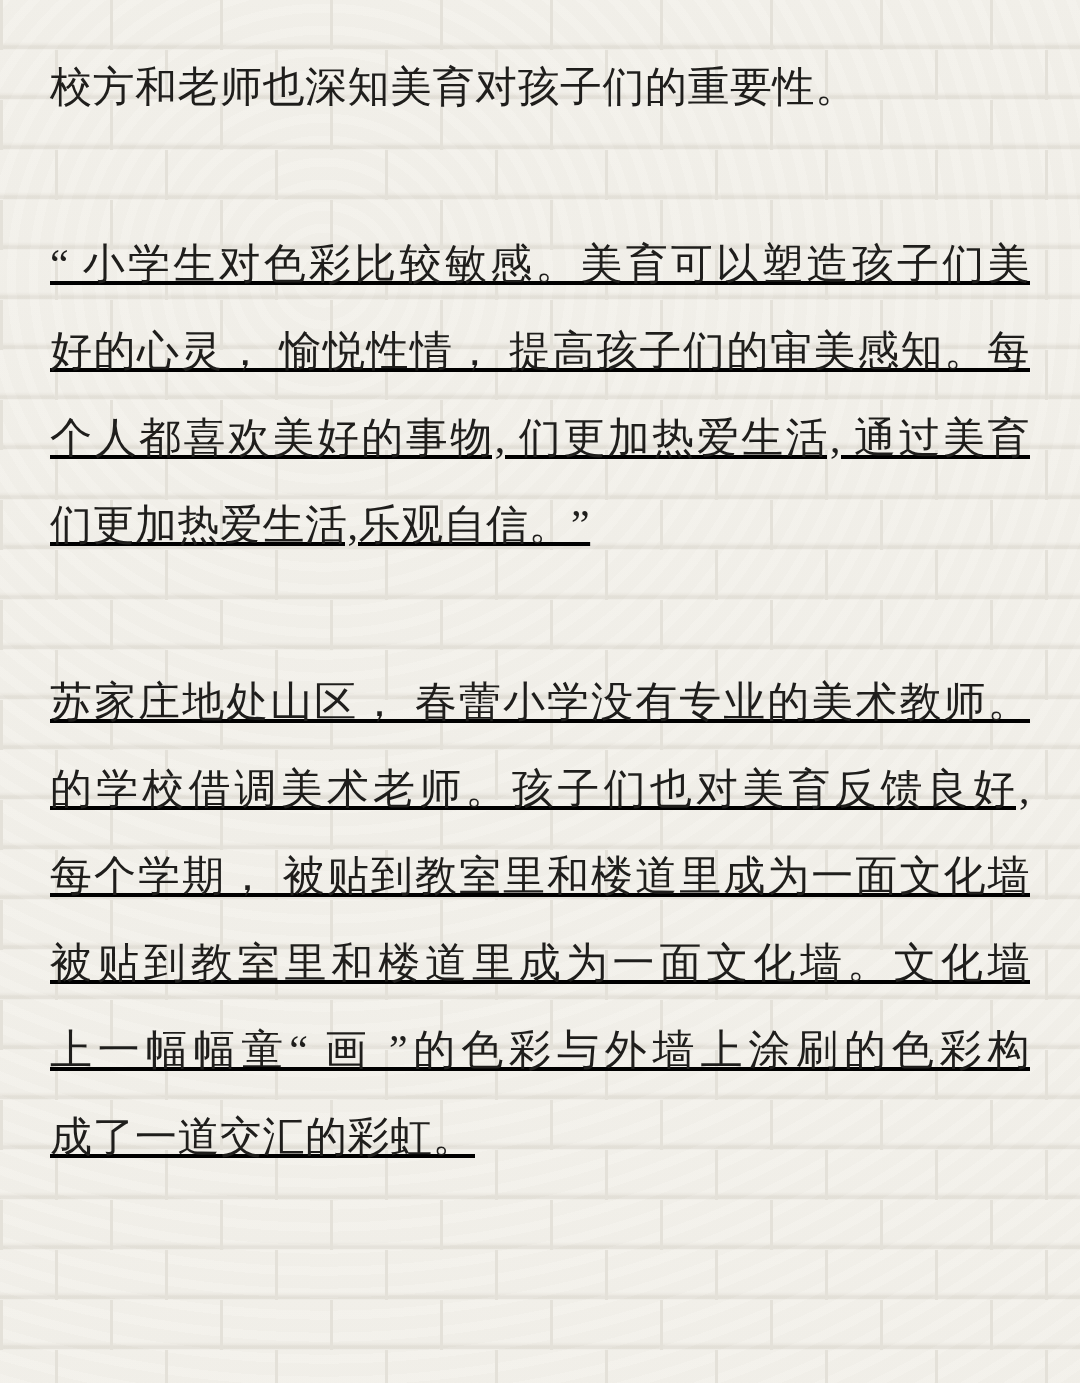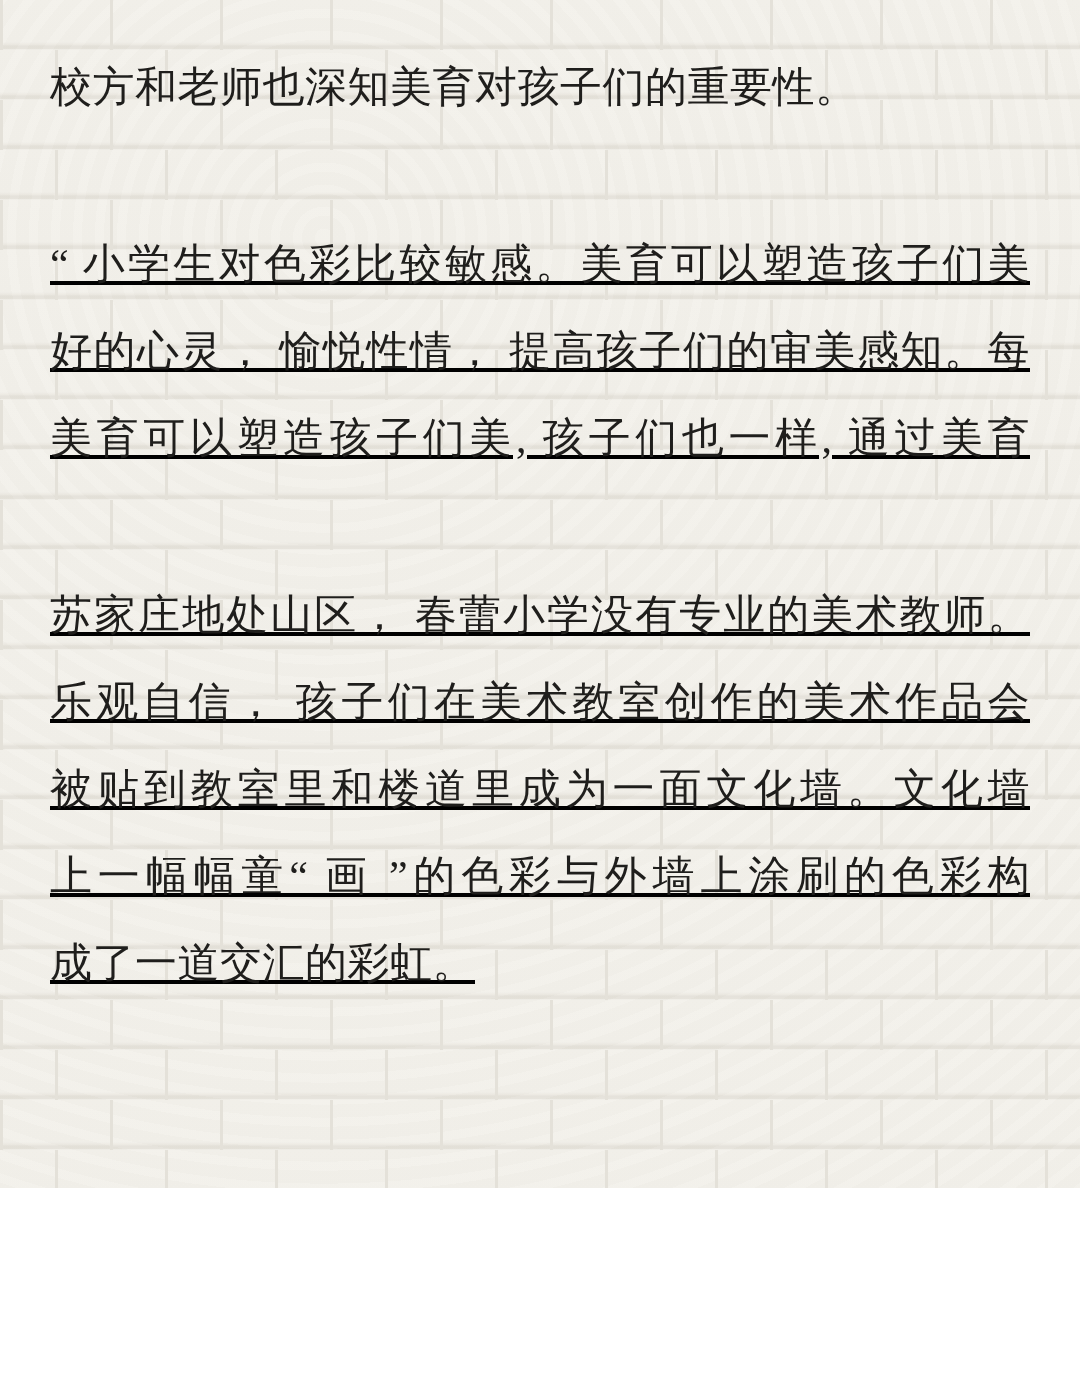--- a/index.html
+++ b/index.html
@@ -9,21 +9,21 @@
   body {
     width: 1080px;
     height: 1383px;
     overflow: hidden;
     font-family: "Liberation Serif", "DejaVu Serif", serif;
   }
   
   .page {
     position: relative;
     width: 1080px;
-    height: 1188px;
+    height: 1383px;
     box-sizing: border-box;
     padding: 44px 50px 0 50px;
     background-color: #f2f0ea;
     background-image:
       
       conic-gradient(at 3px 50px, transparent 0 270deg, #e4e1d9 270deg 360deg),
       
       conic-gradient(at 3px 50px, transparent 0 270deg, #e4e1d9 270deg 360deg),
       
       repeating-radial-gradient(circle at 30% 20%, rgba(255,255,255,0.05) 0 9px, rgba(120,115,100,0.016) 9px 22px),
@@ -59,24 +59,26 @@
 
 <div class="page">
 
   <div class="paragraph">
     <div class="line line-last">校方和老师也深知美育对孩子们的重要性。</div>
   </div>
 
   <div class="paragraph">
     <div class="line">“ 小学生对色彩比较敏感。美育可以塑造孩子们美</div>
     <div class="line">好的心灵， 愉悦性情， 提高孩子们的审美感知。每</div>
-    <div class="line">美育可以塑造孩子们美, 孩子们也一样, 通过美育</div>
+    <div class="line">个人都喜欢美好的事物, 们更加热爱生活, 通过美育</div>
+    <div class="line line-last">们更加热爱生活,乐观自信。”</div>
   </div>
 
   <div class="paragraph">
     <div class="line">苏家庄地处山区， 春蕾小学没有专业的美术教师。</div>
-    <div class="line">乐观自信， 孩子们在美术教室创作的美术作品会</div>
+    <div class="line">的学校借调美术老师。孩子们也对美育反馈良好,</div>
+    <div class="line">每个学期， 被贴到教室里和楼道里成为一面文化墙</div>
     <div class="line">被贴到教室里和楼道里成为一面文化墙。文化墙</div>
     <div class="line">上一幅幅童“ 画 ”的色彩与外墙上涂刷的色彩构</div>
     <div class="line line-last">成了一道交汇的彩虹。</div>
   </div>
 
 </div>
 
 </body></html>

